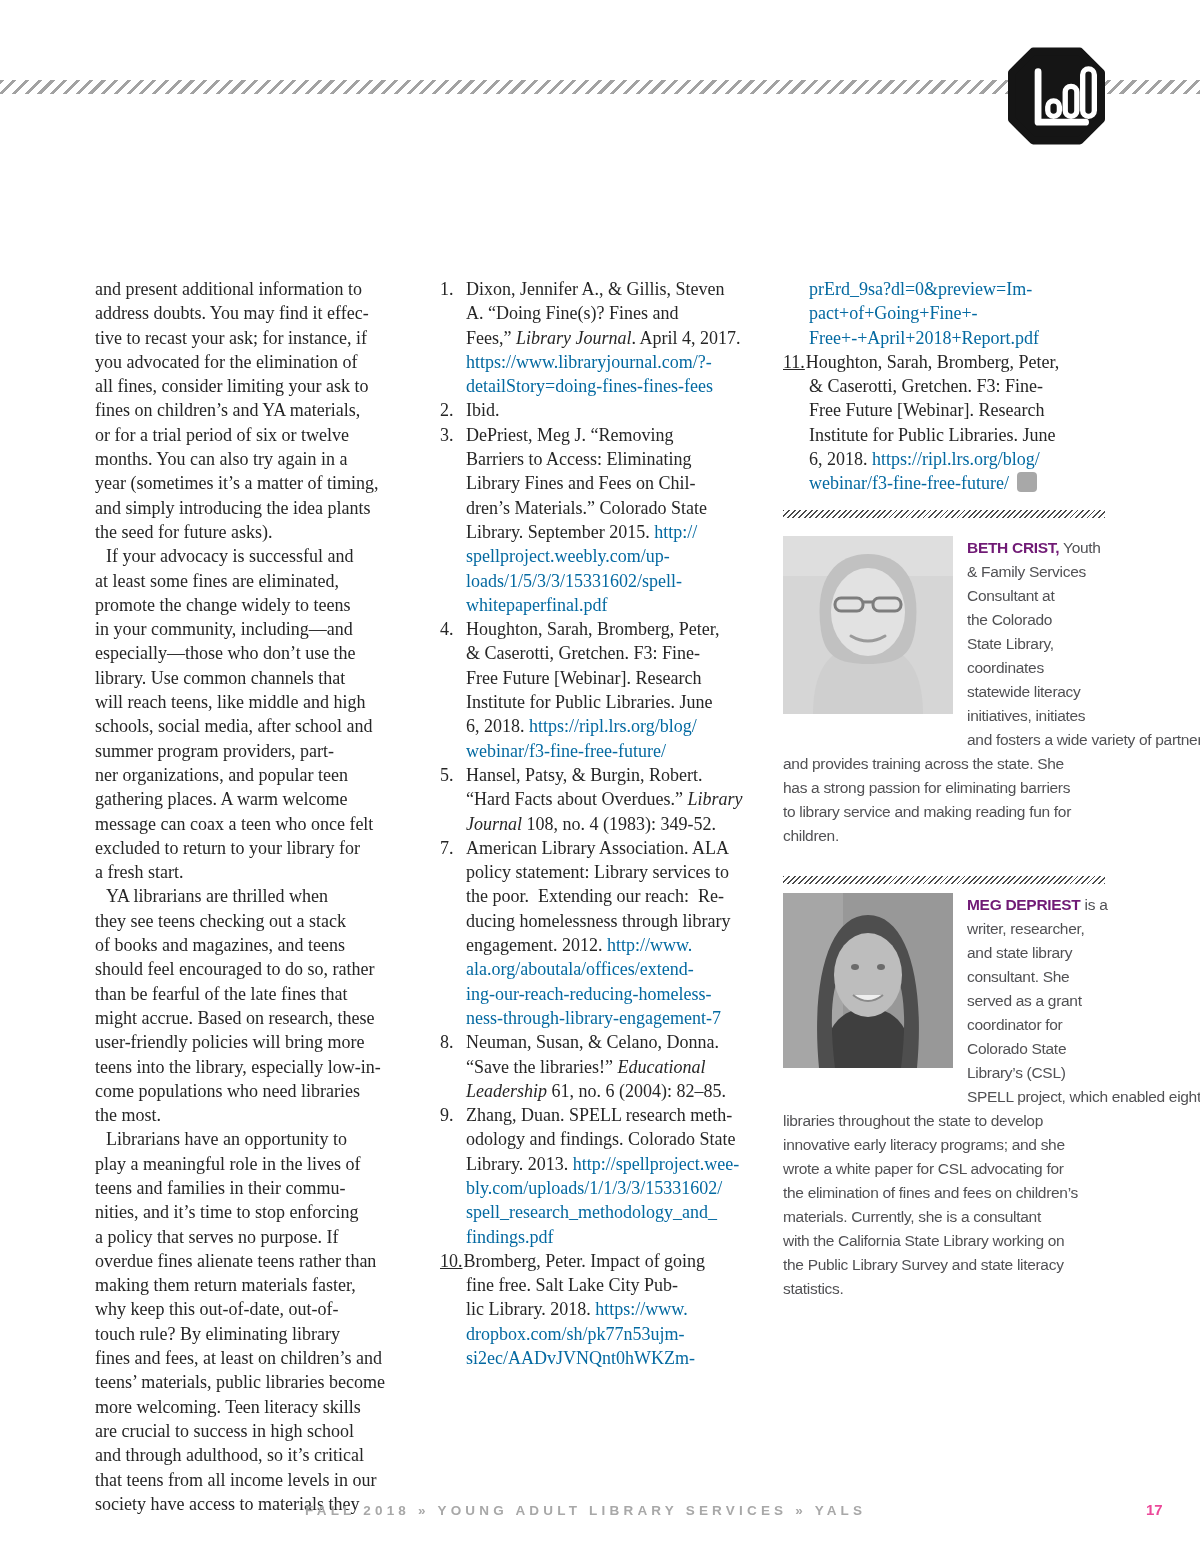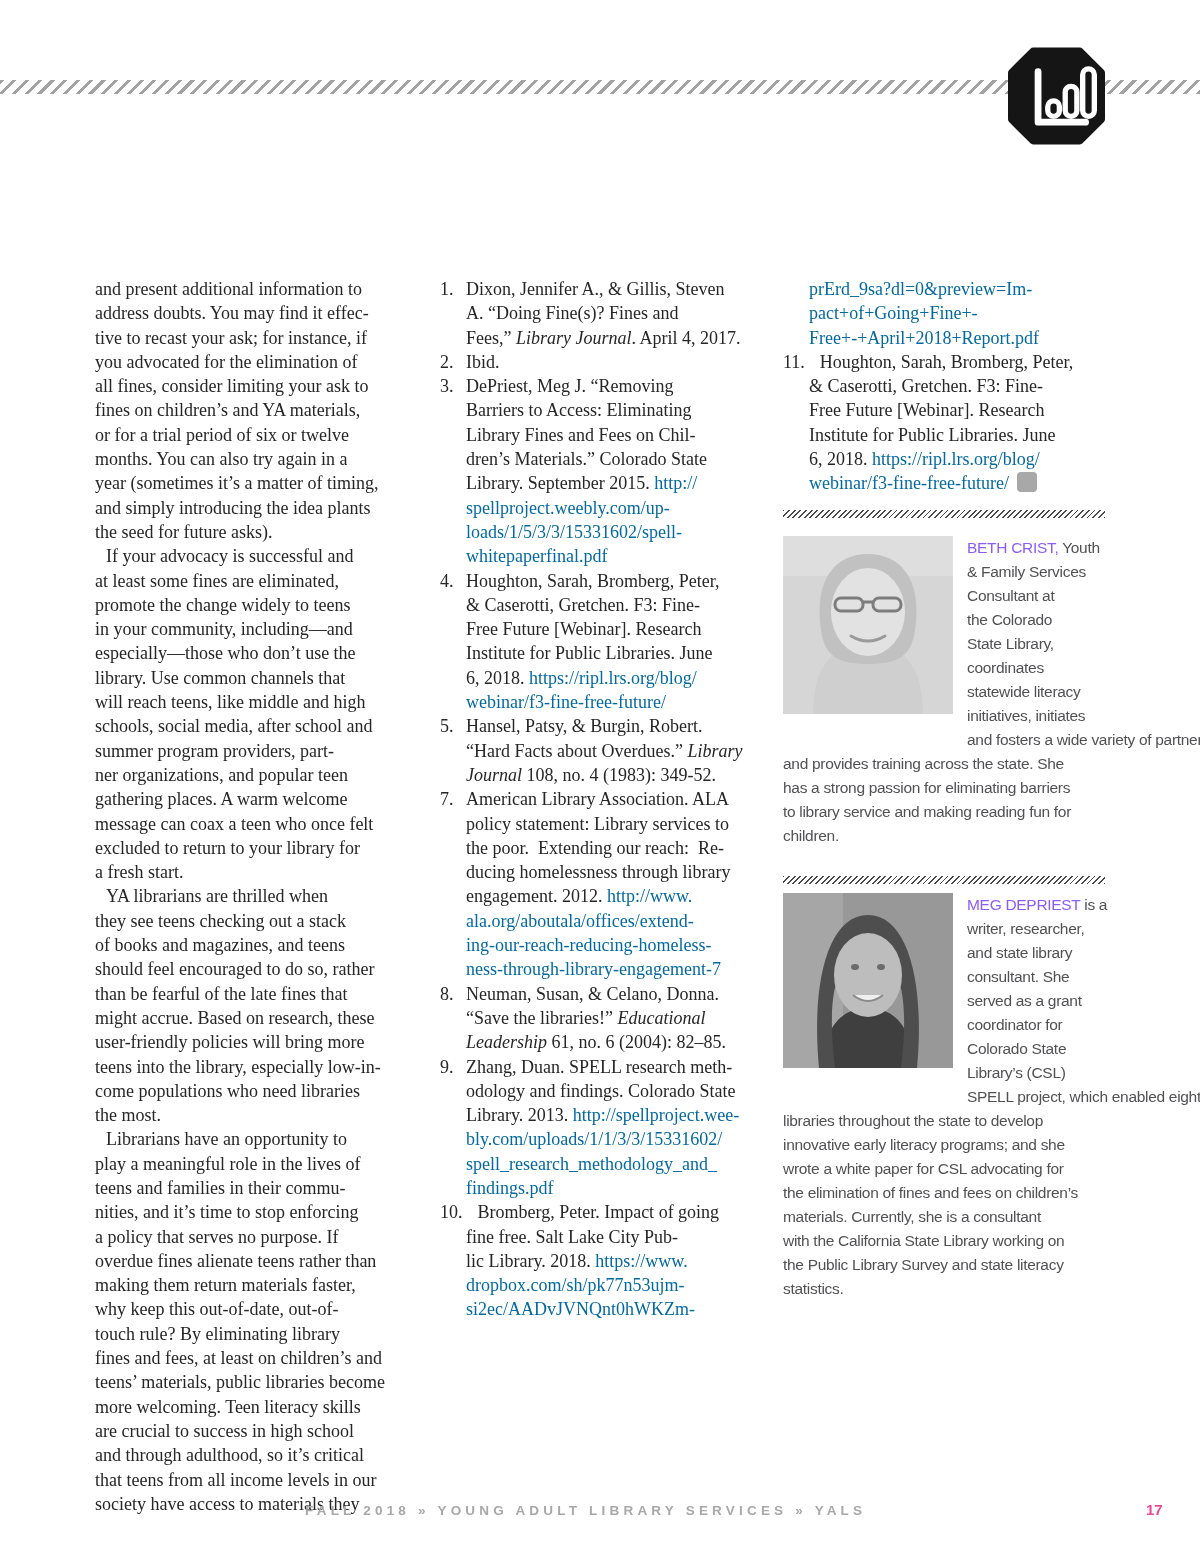--- a/index.html
+++ b/index.html
@@ -16,40 +16,40 @@
   
   .col{position:absolute;top:246px;color:#262626;font-size:18px;line-height:24.3px;margin-top:31px;}
   #col1{left:95px;width:330px;}
   #col2{left:440px;width:330px;}
   #col3{left:783px;width:324px;}
   .para{white-space:pre;}
   .para.ind{text-indent:11px;}
 
   .ref{white-space:pre;padding-left:26px;}
   .ref .num{display:inline-block;width:26px;margin-left:-26px;}
-  .ref .num.wide{width:auto;margin-left:-26px;padding-right:15px;}
+  .ref .num.wide{width:auto;margin-left:-26px;padding-right:1px;text-decoration:underline;}
   .ref.cont{}
   .ital{font-style:italic;}
   .link{color:#0369a1;text-decoration:none;cursor:pointer;}
   .end-marker{display:inline-block;width:20px;height:20px;background:#a8a8a8;
     border-radius:4px;margin-left:8px;vertical-align:-3px;}
 
   
   .divider{height:8px;width:322px;
     background:repeating-linear-gradient(135deg,#4a4a4a 0 1.3px,#ffffff 1.3px 4px);}
   .divider.d1{margin-top:14px;}
   .divider.d2{margin-top:28px;}
 
   
   .bio{margin-top:18px;overflow:visible;}
   .bio.second{margin-top:9px;}
   .bio-photo{float:left;margin:0 14px 14px 0;}
   .bio-text{font-family:"Liberation Sans", sans-serif;font-size:15.5px;
     line-height:24px;letter-spacing:-0.3px;color:#515154;white-space:pre;}
-  .bio-text .bio-name{font-weight:normal;color:#8b5cf6;}
+  .bio-text .bio-name{font-weight:bold;color:#701a75;}
 
   
   .footer{position:absolute;top:1503px;right:95px;width:800px;
     font-family:"Liberation Sans", sans-serif;font-size:13.5px;font-weight:bold;
     letter-spacing:4.2px;color:#a8a8a8;}
   .page-number{position:absolute;top:1501px;left:1146px;
     font-family:"Liberation Sans", sans-serif;font-size:15px;font-weight:bold;color:#ec4899;}
 </style>
 </head>
 <body>
@@ -118,21 +118,22 @@
 and through adulthood, so it’s critical
 that teens from all income levels in our
 society have access to materials they</div>
   </div>
 
 <div class="col" id="col2">
   <div id="refs2">
       <div class="ref"><span class="num">1.</span><span class="">Dixon, Jennifer A., &amp; Gillis, Steven
 A. “Doing Fine(s)? Fines and
 Fees,” </span><span class="ital">Library Journal</span><span class="">. April 4, 2017.
-</span></div>
+</span><a class="link">https://www.libraryjournal.com/?-
+detailStory=doing-fines-fines-fees</a></div>
       <div class="ref"><span class="num">2.</span><span class="">Ibid.</span></div>
       <div class="ref"><span class="num">3.</span><span class="">DePriest, Meg J. “Removing
 Barriers to Access: Eliminating
 Library Fines and Fees on Chil-
 dren’s Materials.” Colorado State
 Library. September 2015. </span><a class="link">http://
 spellproject.weebly.com/up-
 loads/1/5/3/3/15331602/spell-
 whitepaperfinal.pdf</a></div>
       <div class="ref"><span class="num">4.</span><span class="">Houghton, Sarah, Bromberg, Peter,

